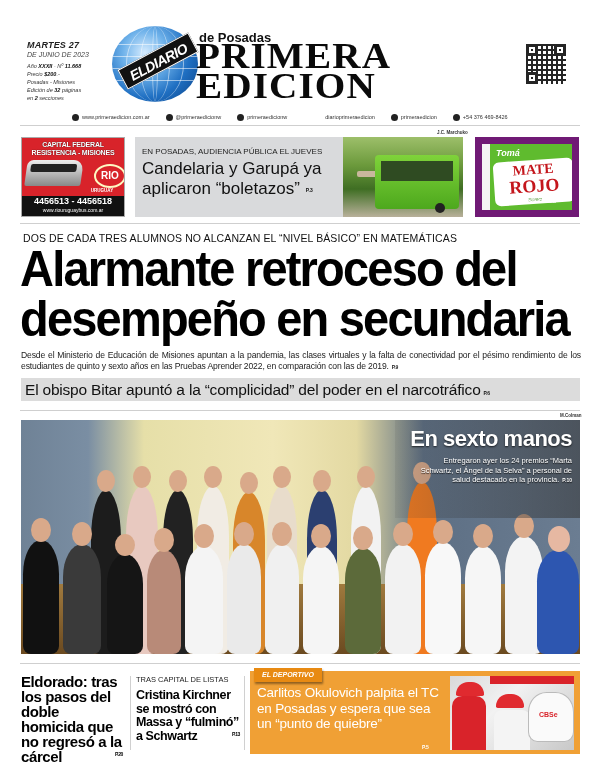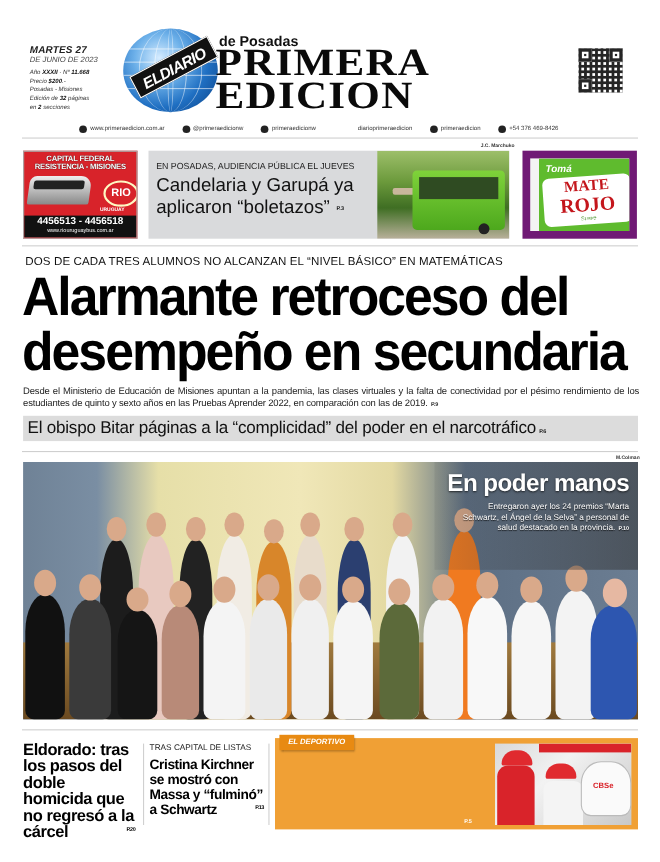--- a/index.html
+++ b/index.html
@@ -227,21 +227,21 @@
 
 <article>
   <div class="kicker">DOS DE CADA TRES ALUMNOS NO ALCANZAN EL “NIVEL BÁSICO” EN MATEMÁTICAS</div>
   <h1 class="headline">Alarmante retroceso del desempeño en secundaria</h1>
   <p class="summary">
     <span>Desde el Ministerio de Educación de Misiones apuntan a la pandemia, las clases virtuales y la falta de conectividad por el pésimo rendimiento de los estudiantes de quinto y sexto años en las Pruebas Aprender 2022, en comparación con las de 2019.</span><span class="pageref">P.9</span>
   </p>
 </article>
 
 <div class="second-head">
-  <span>El obispo Bitar páginas a la “complicidad” del poder en el narcotráfico</span><span class="pageref">P.6</span>
+  <span>El obispo Bitar apuntó a la “complicidad” del poder en el narcotráfico</span><span class="pageref">P.6</span>
 </div>
 <div class="rule" style="top:410px"></div>
 
 <div class="credit" style="left:560px;top:413px">M.Colman</div>
 <figure class="photo">
   <div class="photo-floor"></div>
 
   <div class="person" style="left:70px;top:70px;width:30px;height:164px;background:#1c1c1c"></div>
   <div class="head" style="left:76px;top:50px;width:18px;height:22px"></div>
   <div class="person" style="left:105px;top:66px;width:32px;height:168px;background:#e8c9c0"></div>
@@ -285,21 +285,21 @@
   <div class="head" style="left:412px;top:100px;width:20px;height:24px"></div>
   <div class="person" style="left:444px;top:126px;width:36px;height:108px;background:#f6f6f6"></div>
   <div class="head" style="left:452px;top:104px;width:20px;height:24px"></div>
   <div class="person" style="left:484px;top:116px;width:38px;height:118px;background:#f3f3f3"></div>
   <div class="head" style="left:493px;top:94px;width:20px;height:24px"></div>
   <div class="person" style="left:516px;top:130px;width:42px;height:104px;background:#2d56b0"></div>
   <div class="head" style="left:527px;top:106px;width:22px;height:26px;background:#e6b8a2"></div>
 
   <div class="overlay"></div>
   <figcaption>
-    <div class="photo-title">En poder manos</div>
+    <div class="photo-title">En sexto manos</div>
     <div class="photo-caption">
       <span>Entregaron ayer los 24 premios “Marta Schwartz, el Ángel de la Selva” a personal de salud destacado en la provincia.</span><span class="pageref">P.10</span>
     </div>
   </figcaption>
 </figure>
 <div class="rule" style="top:663px"></div>
 
 <article class="bottom-1">
   <span>Eldorado: tras los pasos del doble homicida que no regresó a la cárcel</span>
   <span class="pageref">P.20</span>
@@ -308,20 +308,21 @@
 
 <div class="bottom-2-kicker">TRAS CAPITAL DE LISTAS</div>
 <article class="bottom-2">
   <span>Cristina Kirchner se mostró con Massa y “fulminó” a Schwartz</span>
   <span class="pageref">P.13</span>
 </article>
 <div class="vsep" style="left:244px"></div>
 
 <article class="sport">
   <div class="sport-tag">EL DEPORTIVO</div>
+  <div class="sport-title">Carlitos Okulovich palpita el TC en Posadas y espera que sea un “punto de quiebre”</div>
   <div class="sport-page">P.5</div>
   <div class="sport-photo">
     <div class="sp-bar"></div>
     <div class="sp-red1"></div>
     <div class="sp-cap1"></div>
     <div class="sp-red2"></div>
     <div class="sp-cap2"></div>
     <div class="sp-helmet">
         <span>CBSe</span>
       </div>

